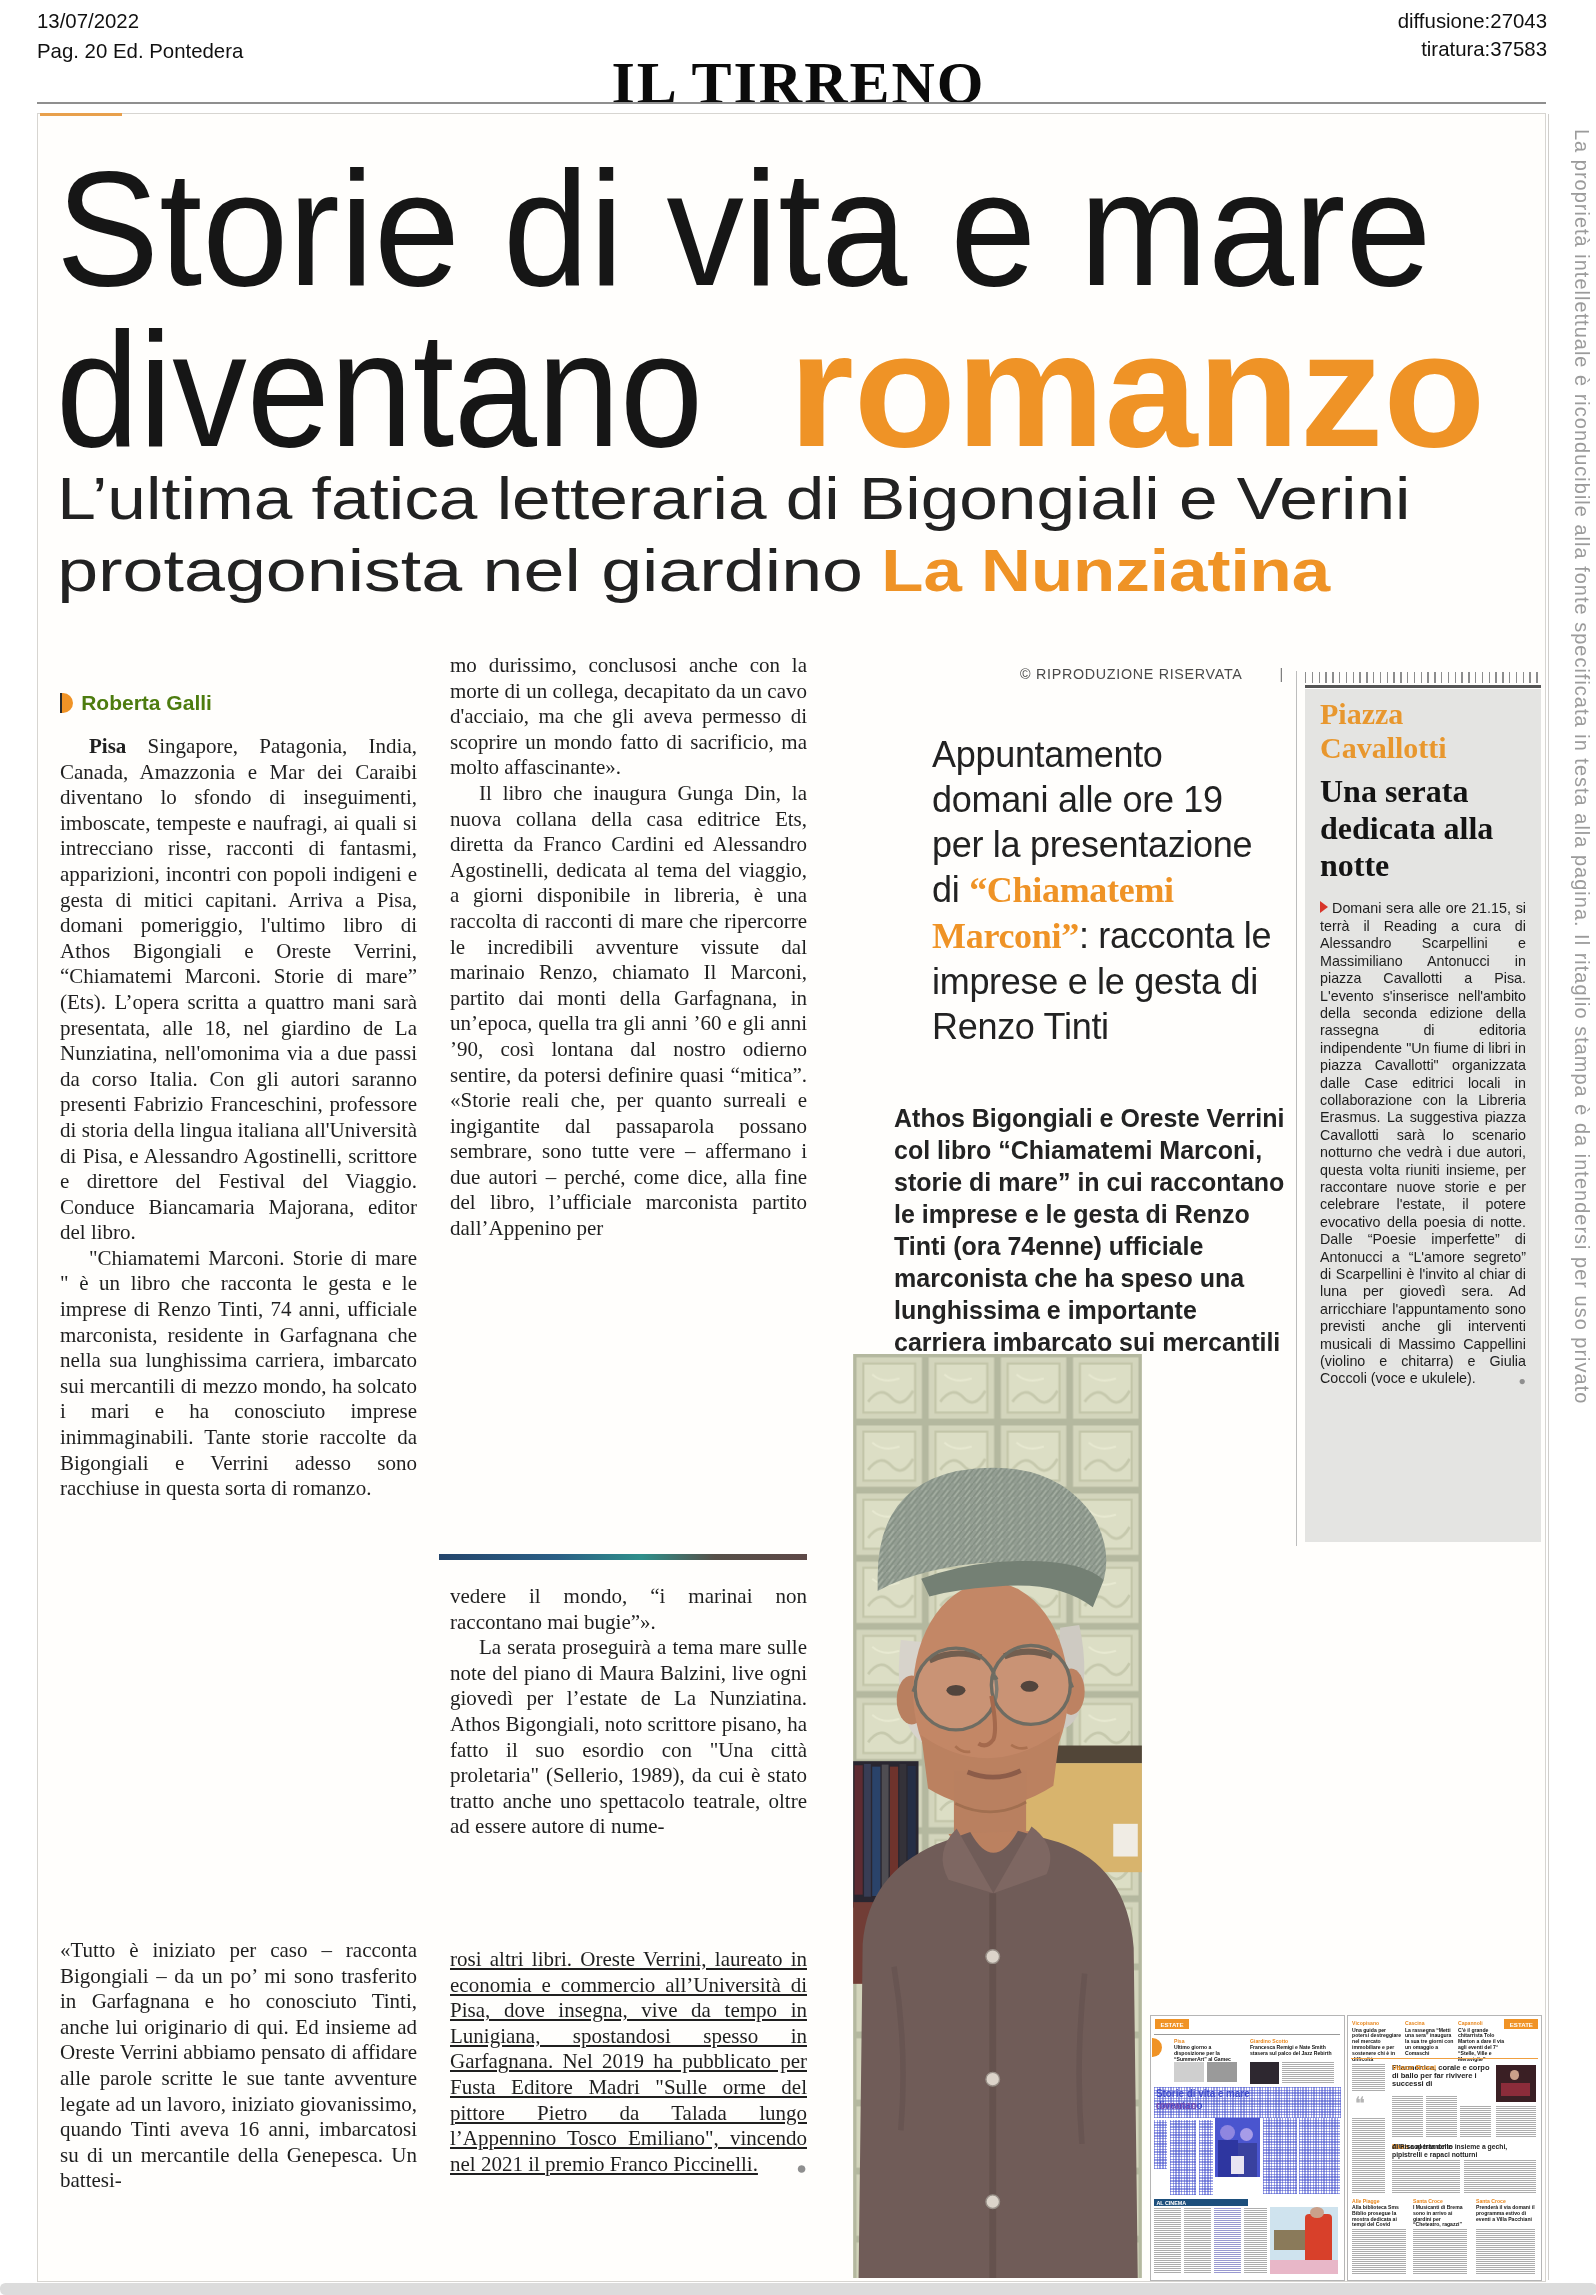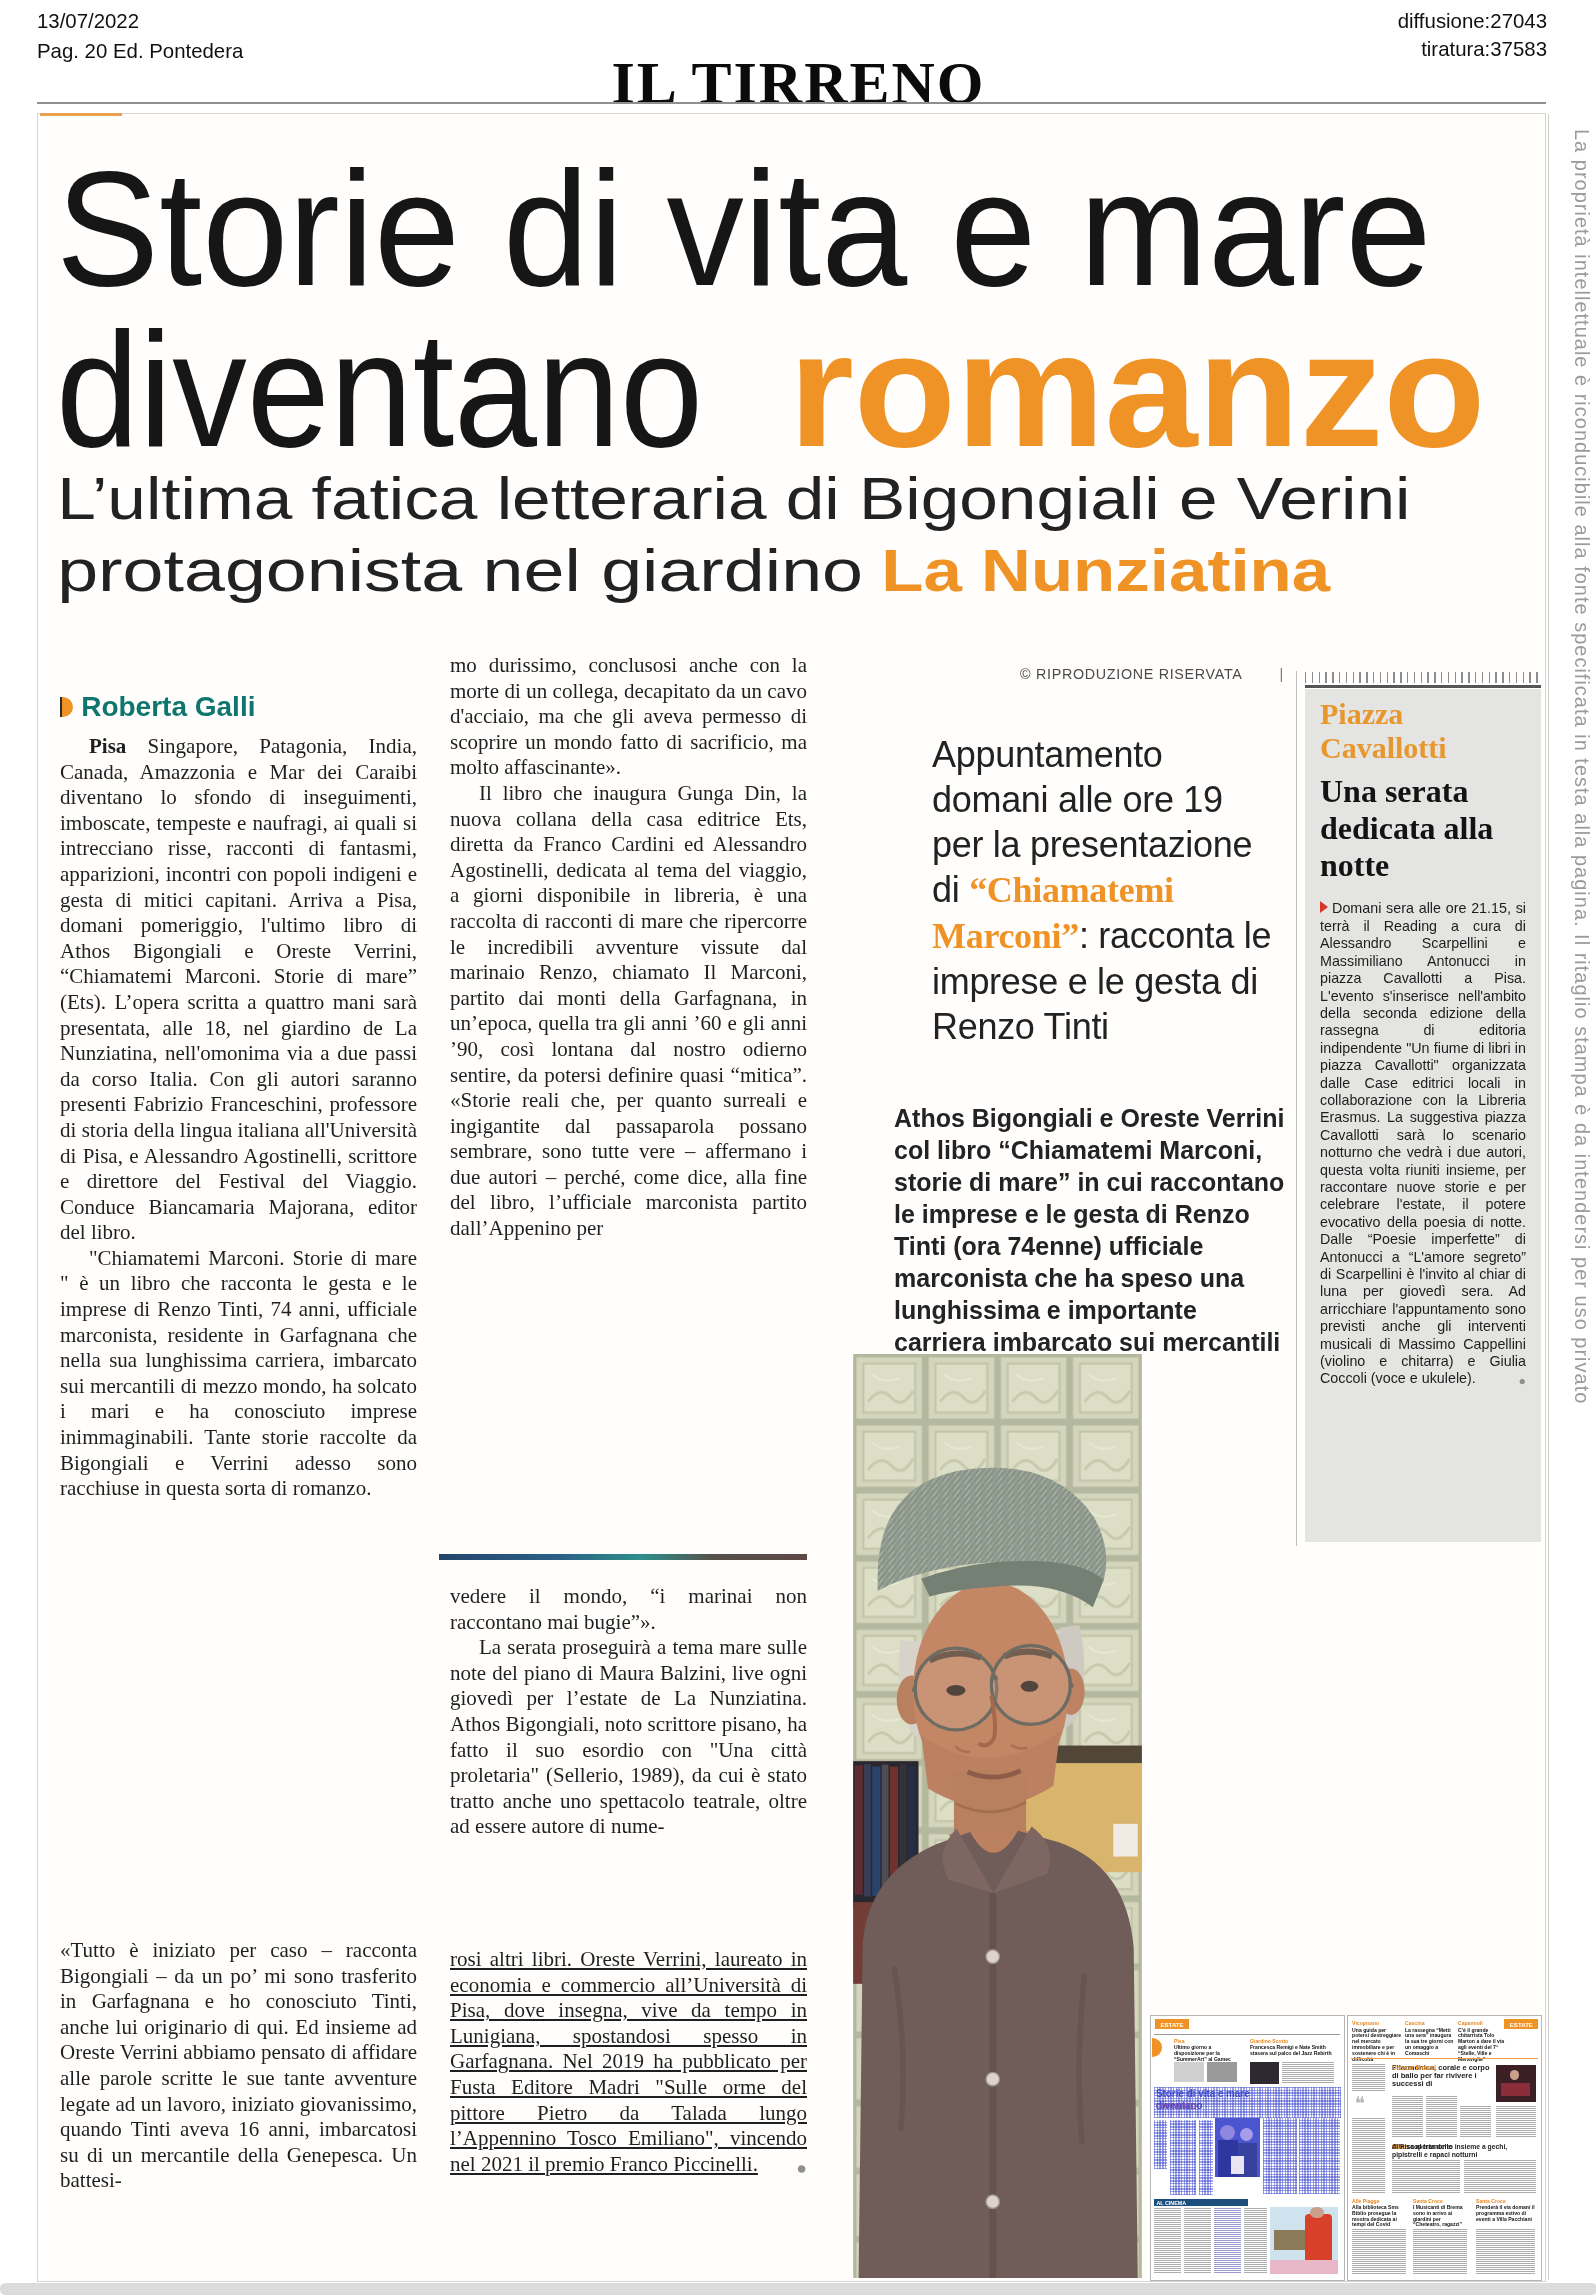--- a/index.html
+++ b/index.html
@@ -16,21 +16,21 @@
   .footer-strip{left:0;top:2283px;width:1597px;height:12.3px;background:#dcdcdc;border-radius:5.4px;}
   
   .side-note{right:4.1px;top:129px;height:1567px;writing-mode:vertical-rl;text-orientation:sideways;font-size:20px;letter-spacing:1px;color:#9b9b9b;white-space:nowrap;}
   .side-rule{left:1548px;top:114px;width:1.4px;height:2166px;background:#d0cecb;}
   
   .headline-svg{left:52px;top:128px;}
   .subhead-svg{left:52px;top:470px;}
   
   .byline{left:60px;top:691px;display:flex;align-items:center;gap:8.2px;}
   .byline-bullet{width:11px;height:20.4px;background:#f09326;border-radius:0 11px 11px 0;border-left:2.7px solid #2b2b2b;}
-  .byline-name{font-weight:bold;font-size:28px;color:#0f766e;text-align:center;}
+  .byline-name{font-weight:bold;font-size:21px;color:#4d7c0f;text-align:center;}
   
   .bodycol{font-family:"Liberation Serif",serif;font-size:21px;line-height:25.6px;text-align:justify;color:#1f1f1f;}
   .bodycol p{margin:0;}
   .ind{text-indent:29px;}
   .col1a{left:60px;top:734px;width:357px;}
   .col1b{left:60px;top:1938px;width:357px;}
   .col2a{left:450px;top:653px;width:357px;}
   .col2b{left:450px;top:1584px;width:357px;}
   .col2c{left:450px;top:1947px;width:357px;text-decoration:underline;}
   .end-dot{color:#8f8f8f;font-family:"Liberation Sans",sans-serif;font-size:17.7px;float:right;margin-top:4.1px;}

